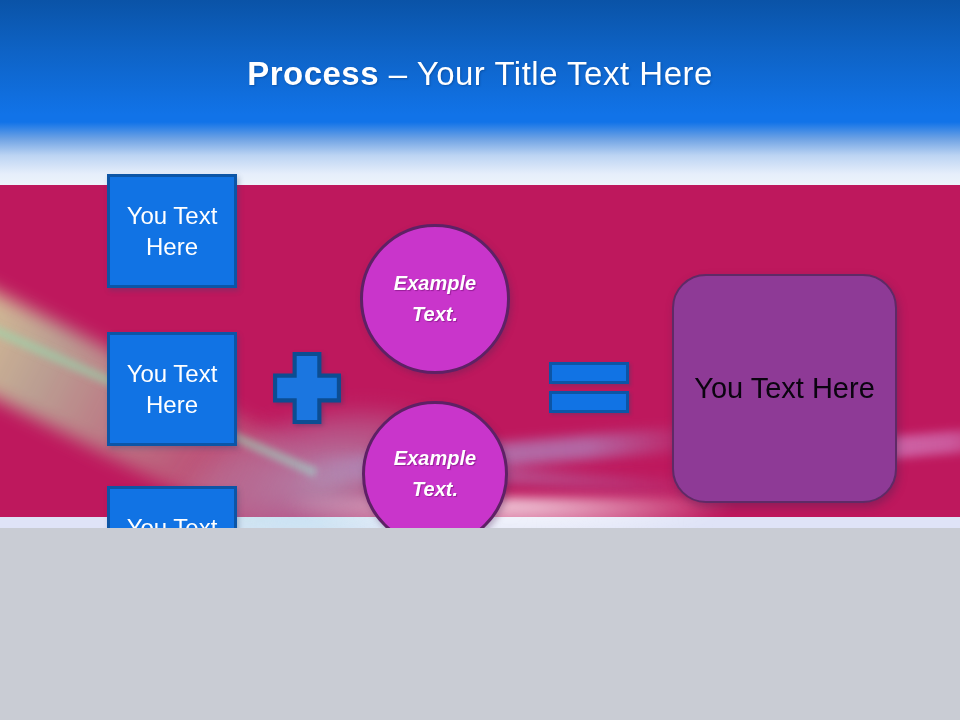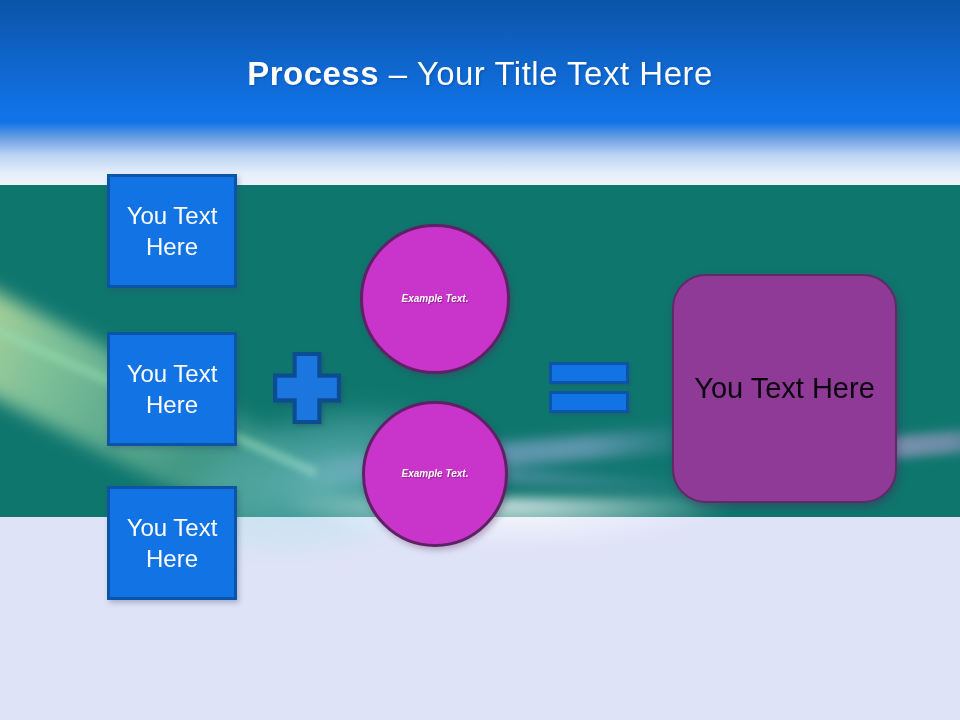--- a/index.html
+++ b/index.html
@@ -1,18 +1,18 @@
 <!DOCTYPE html>
 <html><head>
 <meta charset="utf-8">
 <style>
   html,body{margin:0;padding:0;background:#c9ccd4;}
   .slide{
-    position:relative;width:960px;height:720px;overflow:hidden;
-    background:#0f766e;
+    position:relative;width:960px;height:528px;overflow:hidden;
+    background:#be185d;
     font-family:"Liberation Sans", sans-serif;
     text-decoration:underline;
   }
   
   .header{
     position:absolute;left:0;top:0;width:960px;height:185px;
     background:linear-gradient(180deg,
       #0a53a7 0%, #0e63c6 28%, #1173e8 62%, #1173e8 66%,
       #6ea2e4 75%, #bcd4f3 84%, #e6eefb 94%, #edf4fb 100%);
   }
@@ -60,21 +60,21 @@
   .equals .bar{
     position:absolute;left:0;width:80px;height:22px;box-sizing:border-box;
     background:#1173e4;border:3px solid #0c55a6;
     box-shadow:2px 2px 3px rgba(50,70,110,.3);
   }
   .equals .bar.b2{top:29px;}
   .circle{
     position:absolute;box-sizing:border-box;border-radius:50%;
     background:#c935cb;border:3px solid #5e2165;
     display:flex;align-items:center;justify-content:center;text-align:center;
-    color:#ffffff;font-weight:bold;font-style:italic;font-size:10px;line-height:1.55;
+    color:#ffffff;font-weight:bold;font-style:italic;font-size:20px;line-height:1.55;
     box-shadow:2px 3px 6px rgba(80,40,90,.35);
     text-shadow:1px 1px 1px rgba(90,0,90,.45);
   }
   .circle .txt{max-width:90px;}
   .c1{left:360px;top:224px;width:150px;height:150px;}
   .c2{left:362px;top:401px;width:146px;height:146px;}
   .result{
     position:absolute;left:672px;top:274px;width:225px;height:229px;box-sizing:border-box;
     background:#8e3a96;border:2px solid #5f2a66;border-radius:34px;
     display:flex;align-items:center;justify-content:center;text-align:center;

